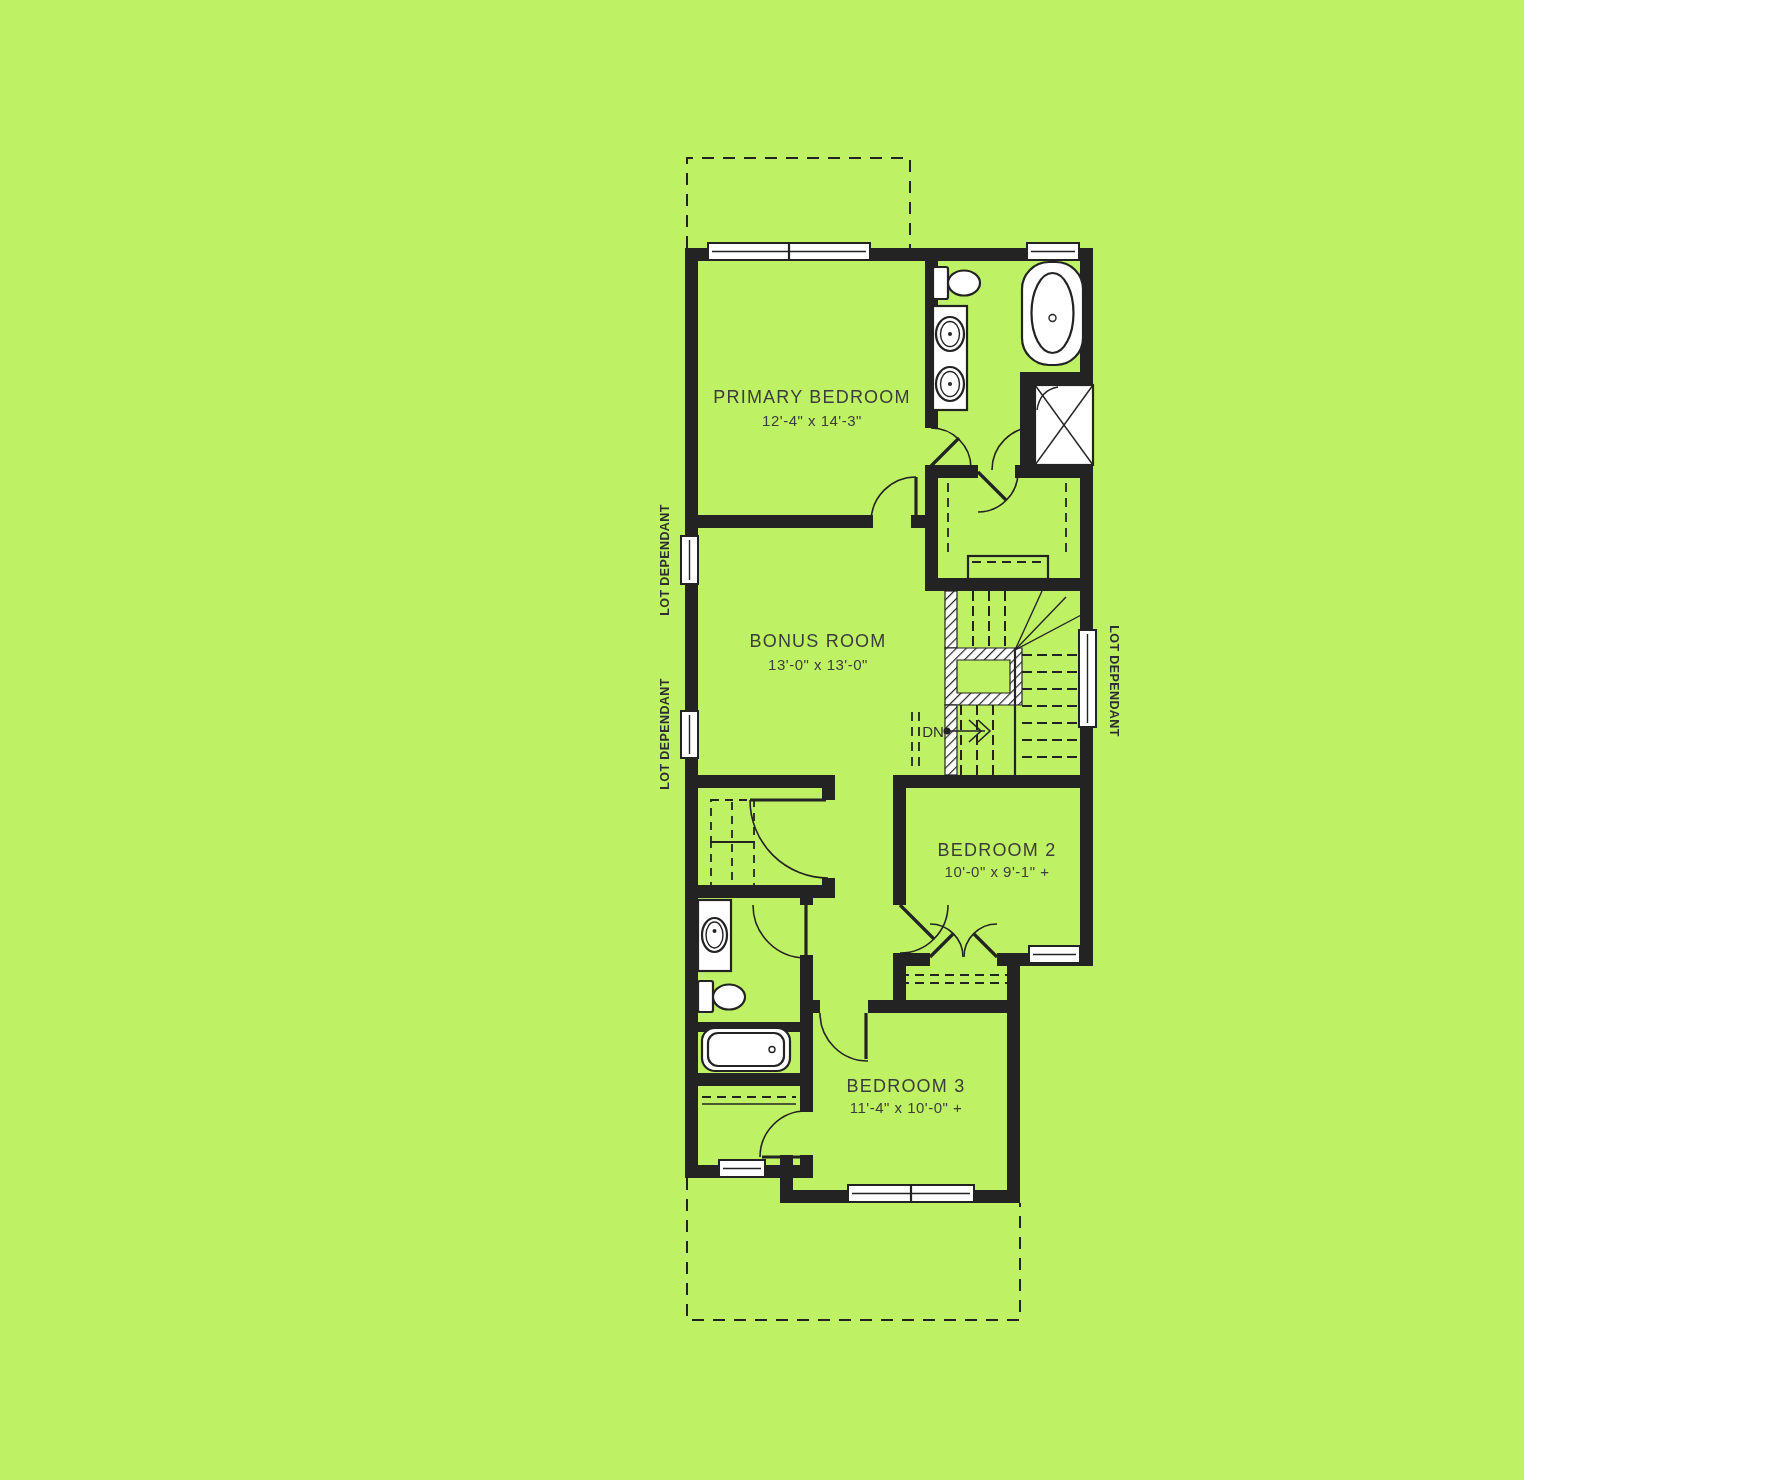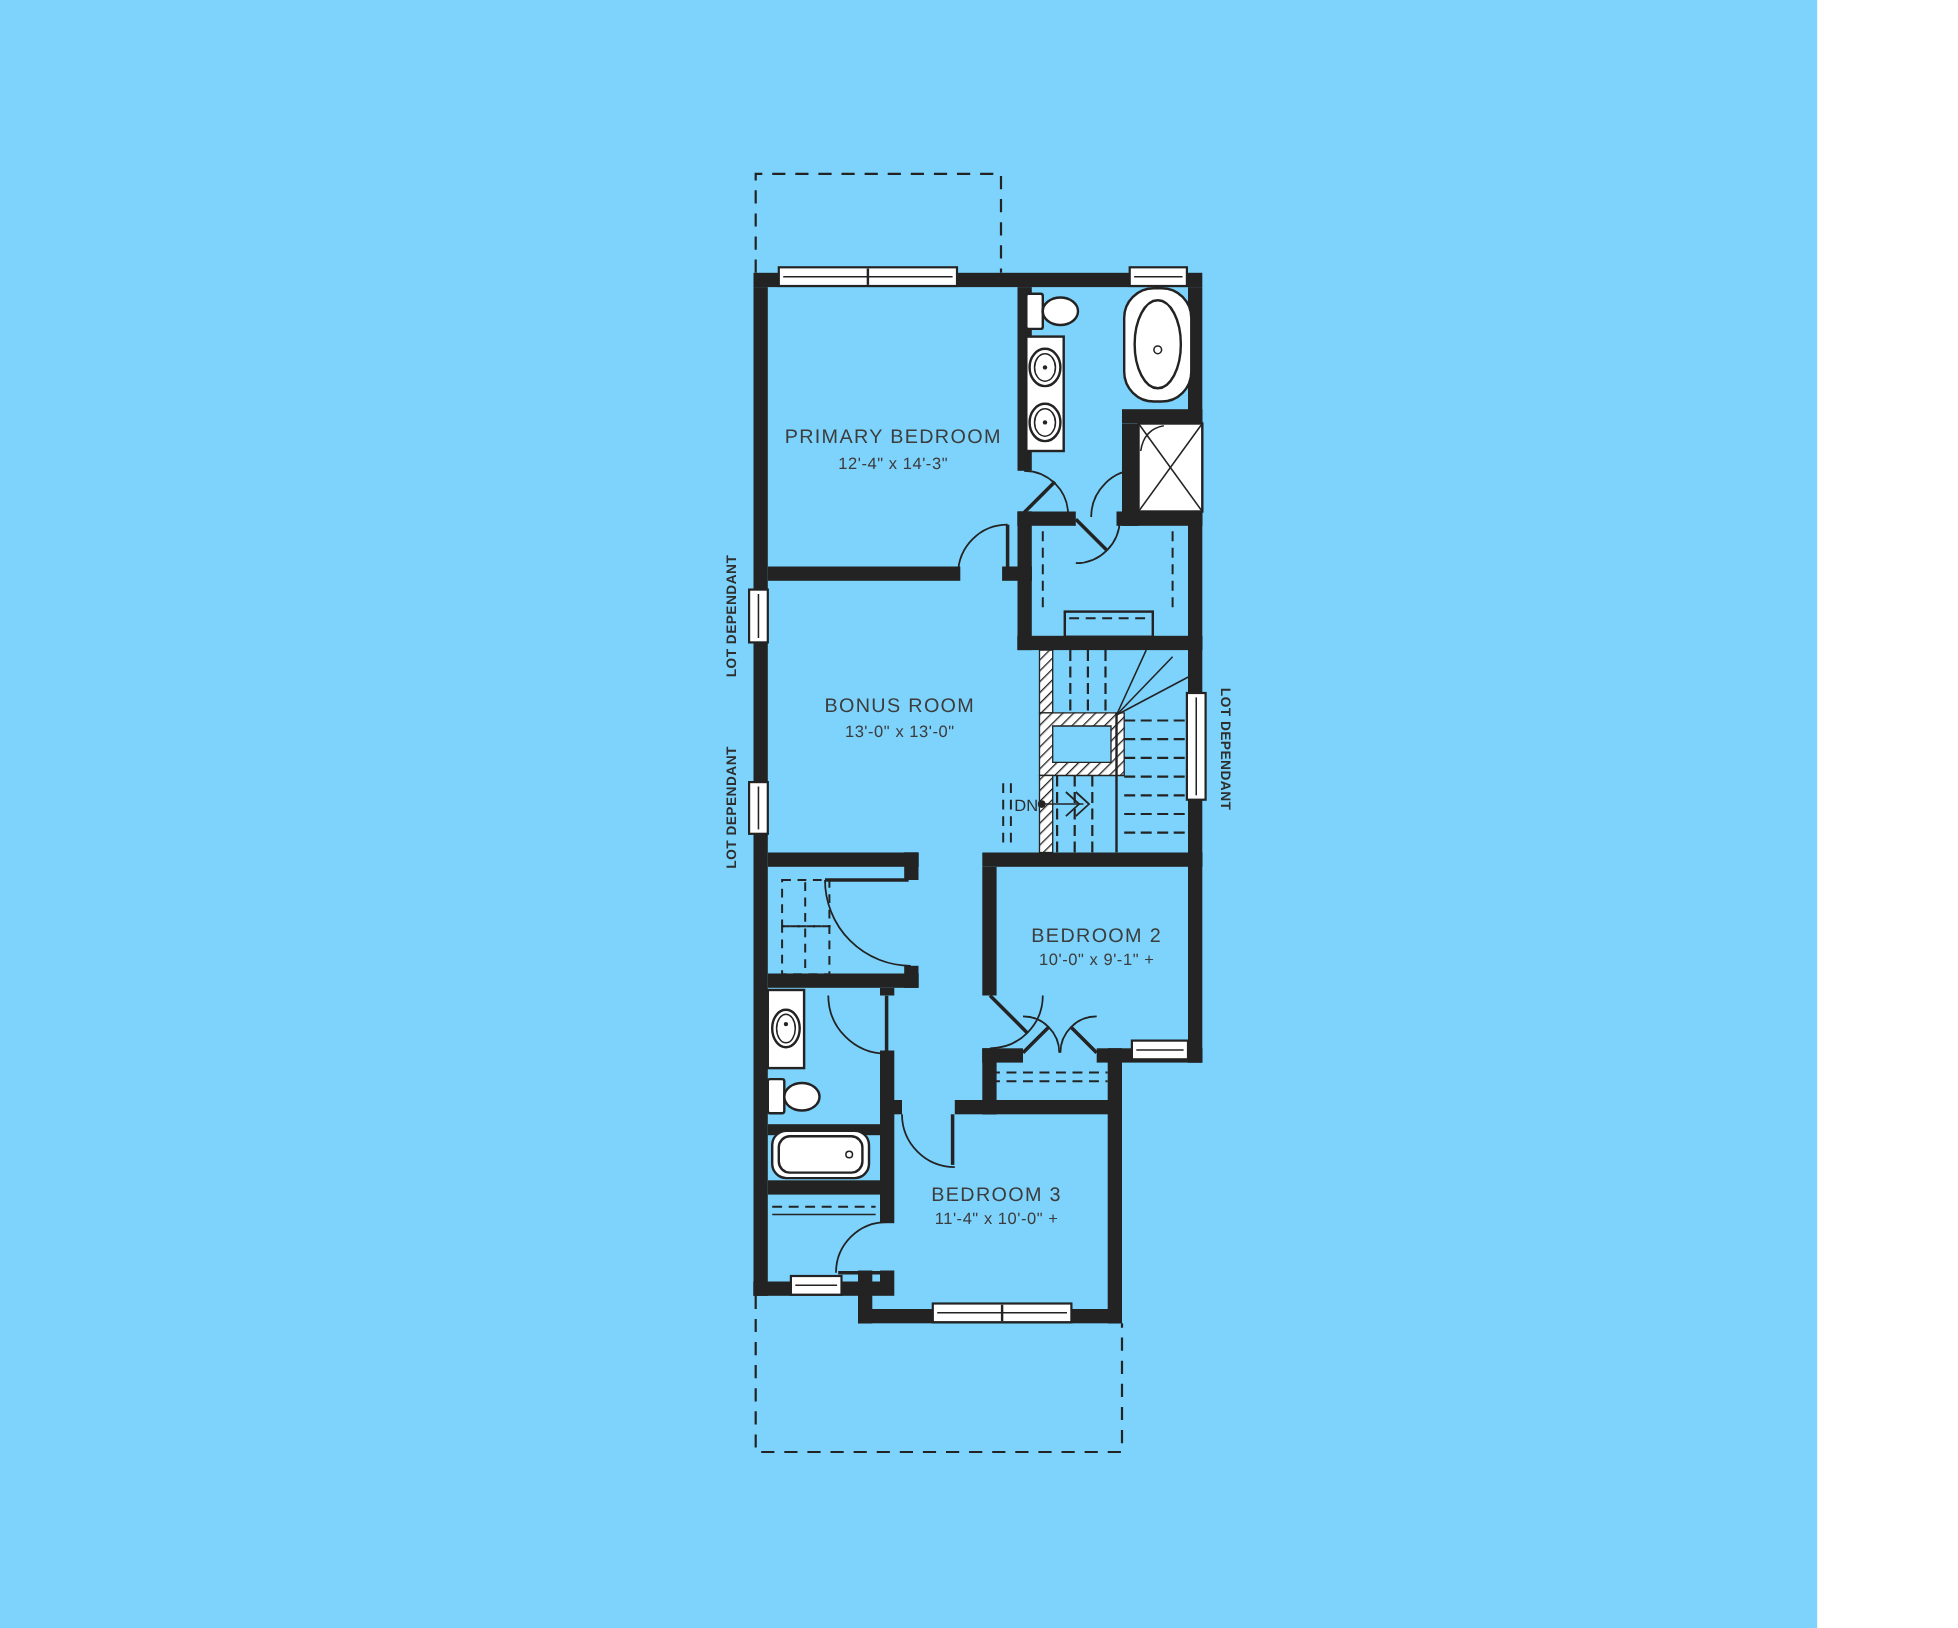--- a/index.html
+++ b/index.html
@@ -1,16 +1,16 @@
 <!DOCTYPE html>
 <html><head>
 <meta charset="utf-8">
 <style>
   html,body{margin:0;padding:0;background:#fff;}
-  #canvas{position:relative;width:1652px;height:1480px;background:#7dd3fc;overflow:hidden;}
+  #canvas{position:relative;width:1524px;height:1480px;background:#bef264;overflow:hidden;}
   svg{position:absolute;left:0;top:0;}
   .w{fill:#232323;stroke:none;}
   .fx{fill:#ffffff;stroke:#232323;stroke-width:2.2;}
   .ln{fill:none;stroke:#232323;stroke-width:2.2;}
   .thin{fill:none;stroke:#232323;stroke-width:1.4;}
   .dash{fill:none;stroke:#232323;stroke-width:2;stroke-dasharray:12 9;}
   .appl{fill:none;stroke:#232323;stroke-width:1.8;stroke-dasharray:8 6;}
   .rod{fill:none;stroke:#232323;stroke-width:1.8;stroke-dasharray:9 6;}
   .tread{fill:none;stroke:#232323;stroke-width:2;stroke-dasharray:10 5;}
   .door{fill:none;stroke:#232323;stroke-width:1.6;}

